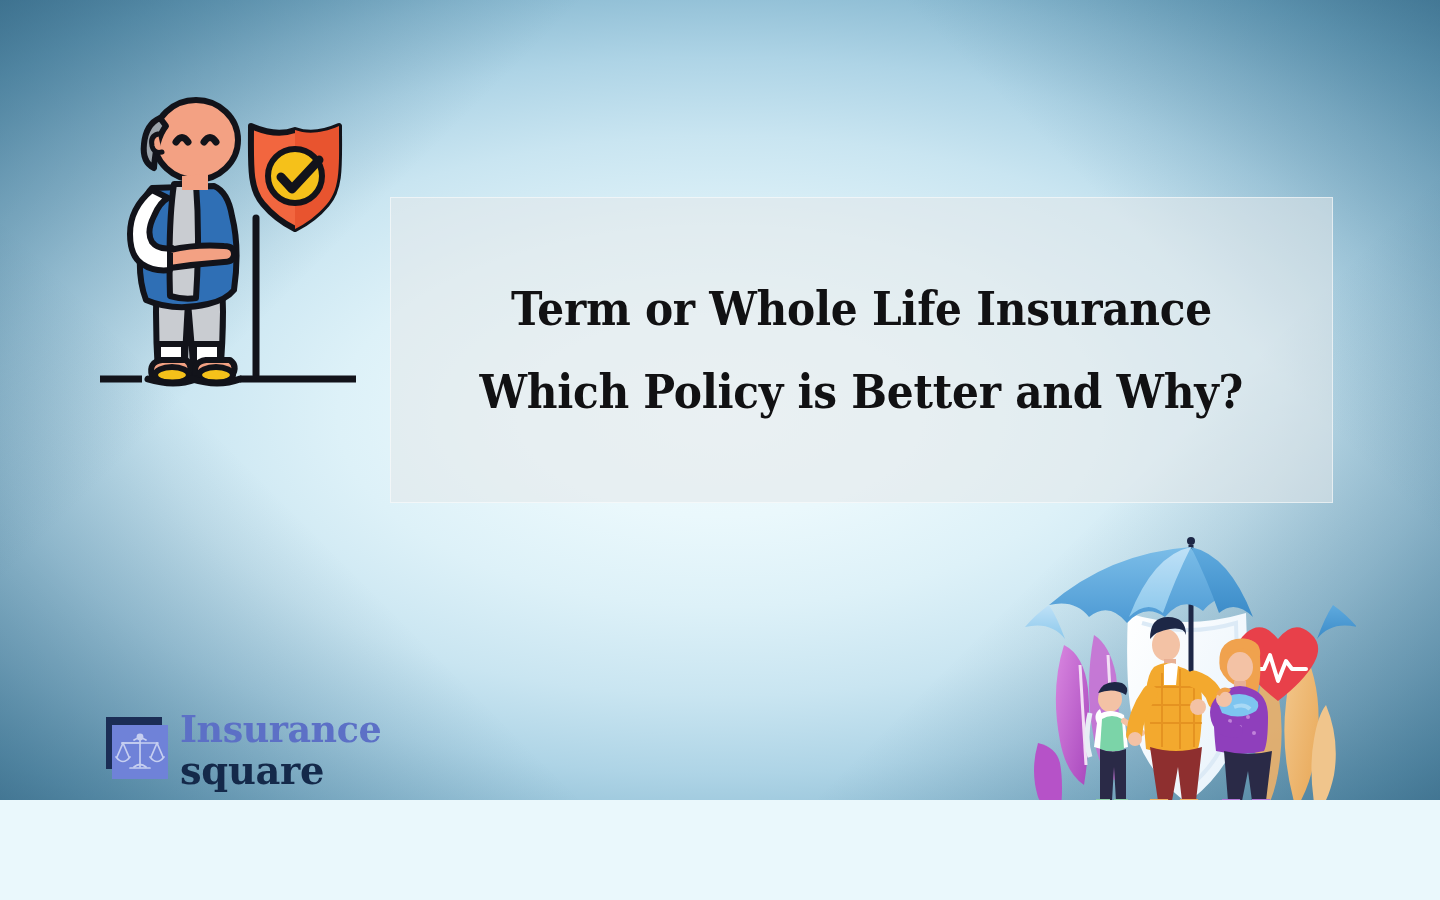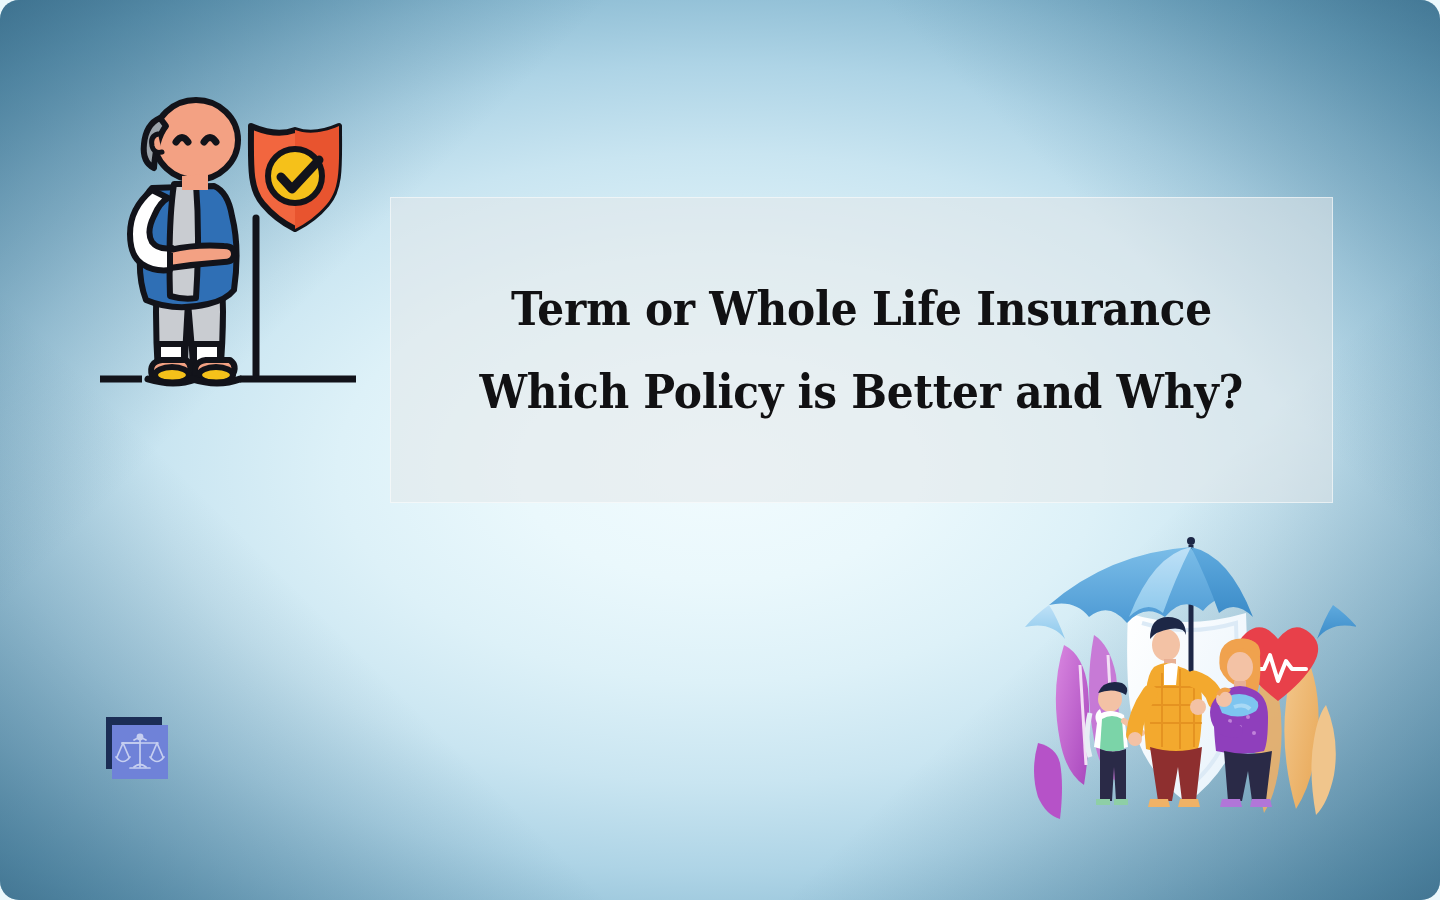--- a/index.html
+++ b/index.html
@@ -6,33 +6,32 @@
   html,body { width:1440px; height:900px; overflow:hidden; }
   body {
     font-family:"Liberation Serif", serif;
     position:relative;
     background:#eaf8fc;
   }
 
   
   #banner {
     position:absolute; inset:0;
-    width:1440px; height:900px;
+    width:1440px; height:800px;
     overflow:hidden;
     background:
       radial-gradient(ellipse 78% 70% at 50% 52%,
         #f1fbfe 0%,
         #eaf8fc 18%,
         #ddf1f8 34%,
         #c9e5f1 50%,
         #aed4e6 64%,
         #8ebdd4 77%,
         #6ea5c0 88%,
         #4e85a2 100%);
-    border-radius: 19px;
   }
   #vignette {
     position:absolute; inset:0;
     background:
       linear-gradient(135deg, rgba(45,95,125,.55) 0%, rgba(45,95,125,0) 26%),
       linear-gradient(225deg, rgba(45,95,125,.42) 0%, rgba(45,95,125,0) 24%),
       linear-gradient(45deg,  rgba(40,88,118,.50) 0%, rgba(40,88,118,0) 26%),
       linear-gradient(315deg, rgba(40,88,118,.52) 0%, rgba(40,88,118,0) 28%);
     pointer-events:none;
   }
@@ -301,15 +300,19 @@
           <line x1="19" y1="26" x2="25" y2="40"></line>
           <path d="M12 40 q7,9 14,0"></path>
           <line x1="53" y1="26" x2="47" y2="40"></line>
           <line x1="53" y1="26" x2="59" y2="40"></line>
           <path d="M46 40 q7,9 14,0"></path>
           <line x1="26" y1="51" x2="46" y2="51"></line>
           <path d="M30 50 q6,-5 12,0"></path>
         </g>
       </svg>
     </div>
+    <div id="logo-text">
+      <span id="logo-word-1">Insurance</span>
+      <span id="logo-word-2">square</span>
+    </div>
   </div>
 
 </div>
 
 </body></html>

